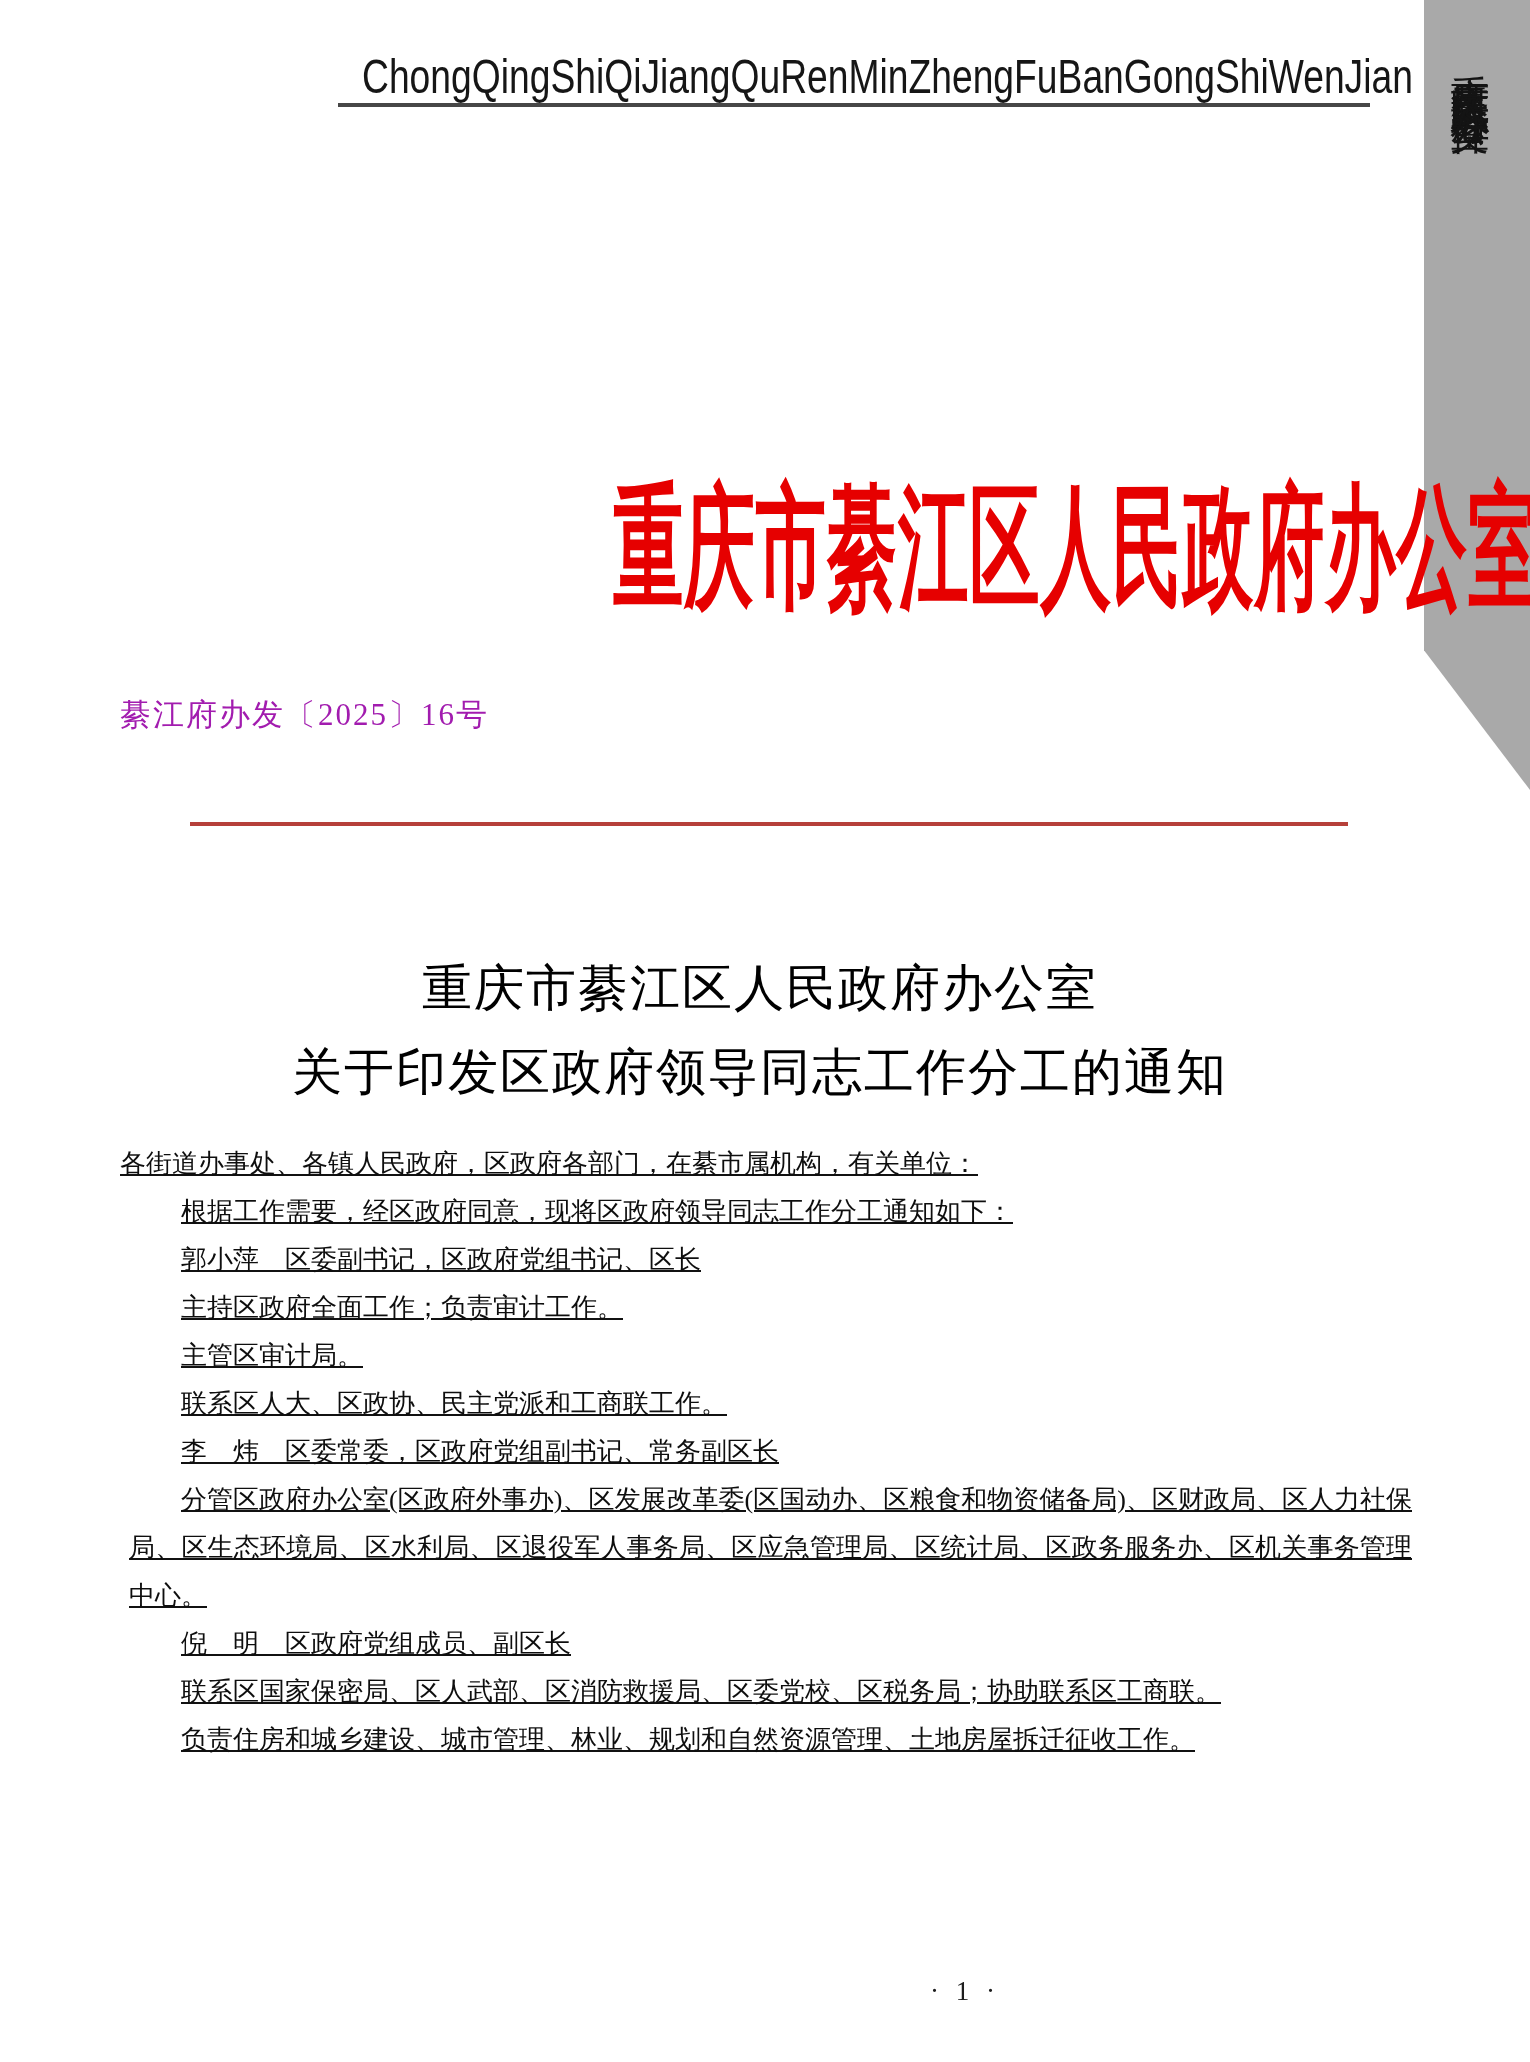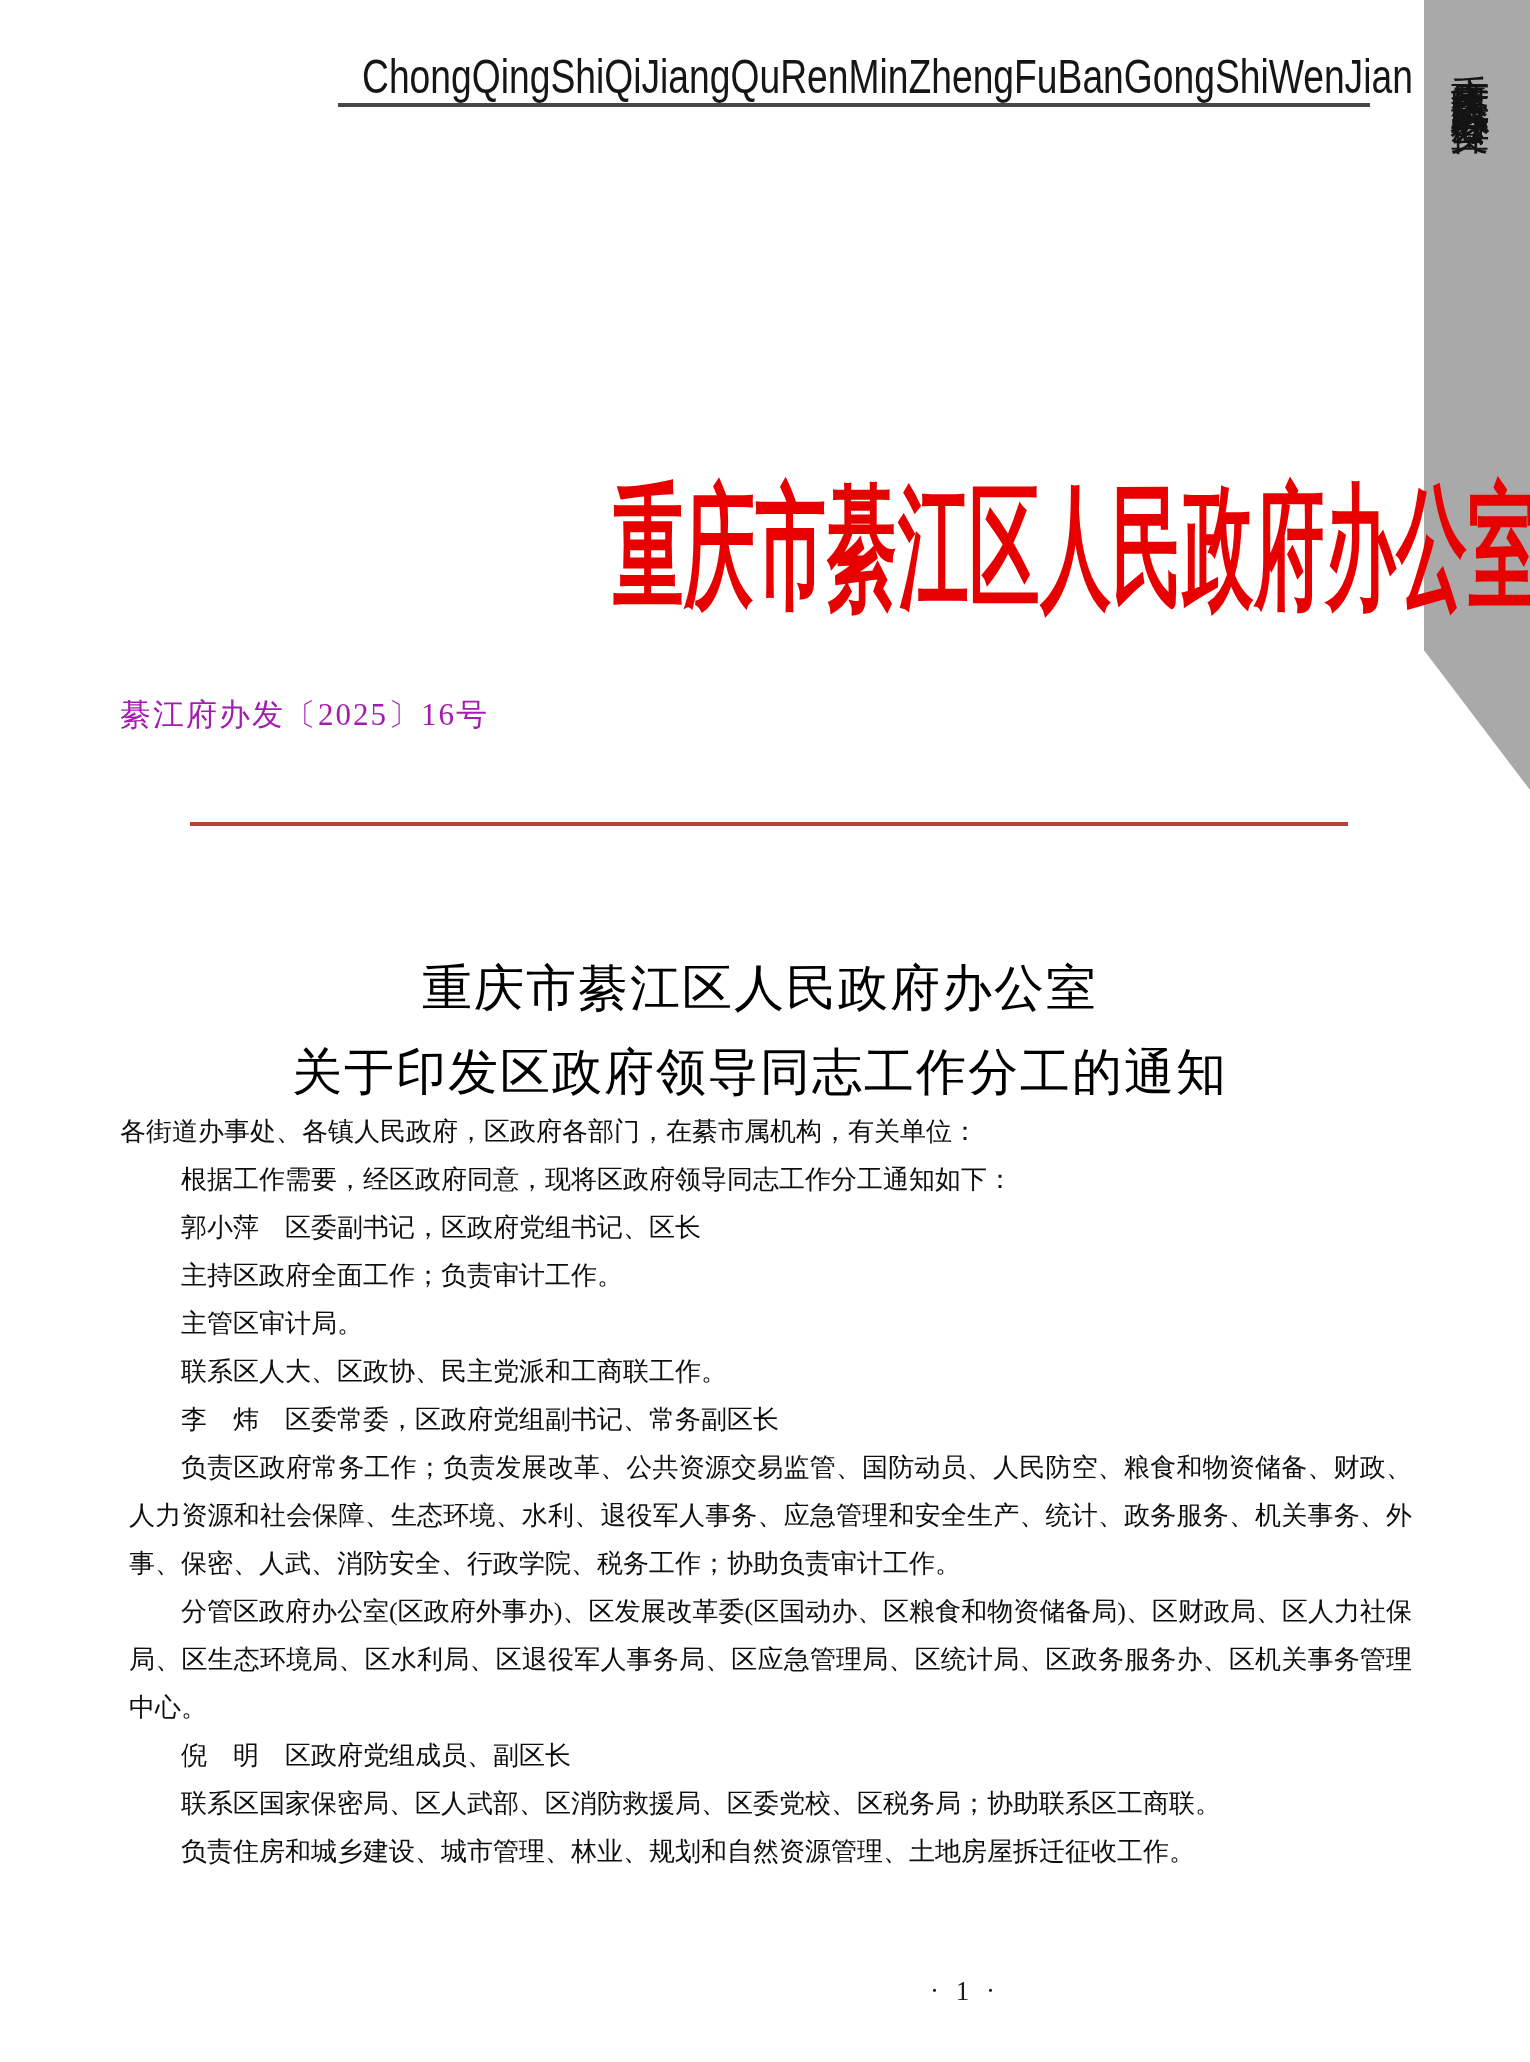--- a/index.html
+++ b/index.html
@@ -53,21 +53,21 @@
   }
 
   
   .doc-title {
     position:absolute; left:120px; top:946px; width:1280px;
     text-align:center; font-size:50px; line-height:84px; color:#000;
     letter-spacing:2px;
   }
 
   
-  .body-block { position:absolute; left:120px; top:1108px; width:1292px; }
+  .body-block { position:absolute; left:120px; top:1140px; width:1292px;text-decoration:underline; }
   .body-block p {
     margin:0; font-size:26px; line-height:48px; text-align:justify;
     text-justify:inter-ideograph; color:#0e0e0e;
   }
   .body-block p.indent { text-indent:2em;margin-left:9px; }
 
   .footer-page {
     position:absolute; left:930px; top:1976px;
     font-size:27px; color:#1d1d1d; letter-spacing:5px; white-space:nowrap;
   }
@@ -99,21 +99,20 @@
   </div>
 
   <div class="body-block">
       <p>各街道办事处、各镇人民政府，区政府各部门，在綦市属机构，有关单位：</p>
       <p class="indent">根据工作需要，经区政府同意，现将区政府领导同志工作分工通知如下：</p>
       <p class="indent">郭小萍　区委副书记，区政府党组书记、区长</p>
       <p class="indent">主持区政府全面工作；负责审计工作。</p>
       <p class="indent">主管区审计局。</p>
       <p class="indent">联系区人大、区政协、民主党派和工商联工作。</p>
       <p class="indent">李　炜　区委常委，区政府党组副书记、常务副区长</p>
-      <p class="indent">负责区政府常务工作；负责发展改革、公共资源交易监管、国防动员、人民防空、粮食和物资储备、财政、人力资源和社会保障、生态环境、水利、退役军人事务、应急管理和安全生产、统计、政务服务、机关事务、外事、保密、人武、消防安全、行政学院、税务工作；协助负责审计工作。</p>
       <p class="indent">分管区政府办公室(区政府外事办)、区发展改革委(区国动办、区粮食和物资储备局)、区财政局、区人力社保局、区生态环境局、区水利局、区退役军人事务局、区应急管理局、区统计局、区政务服务办、区机关事务管理中心。</p>
       <p class="indent">倪　明　区政府党组成员、副区长</p>
       <p class="indent">联系区国家保密局、区人武部、区消防救援局、区委党校、区税务局；协助联系区工商联。</p>
       <p class="indent">负责住房和城乡建设、城市管理、林业、规划和自然资源管理、土地房屋拆迁征收工作。</p>
     </div>
 
   <div class="footer-page">· 1 ·</div>
 
 </div>
 

